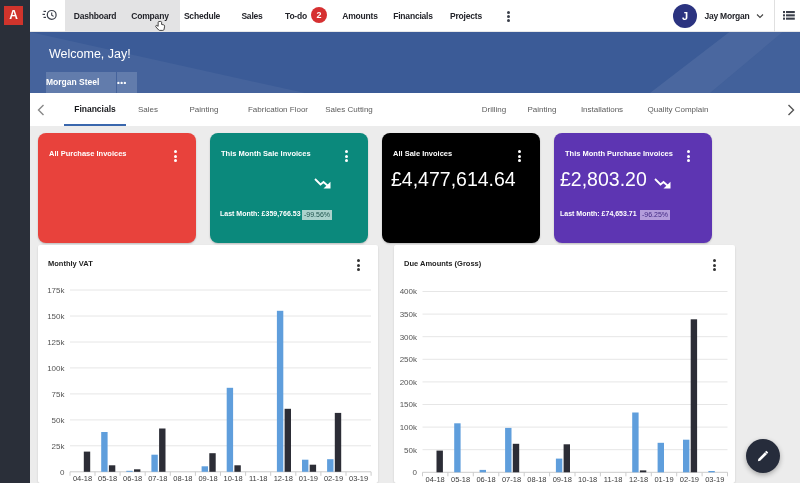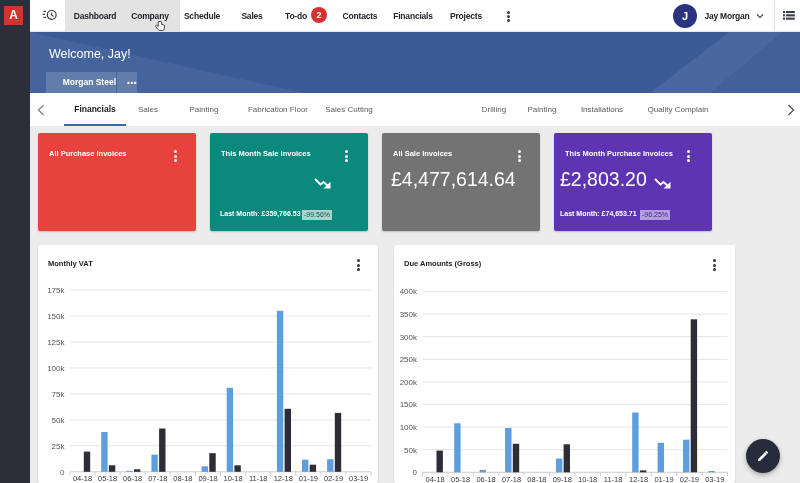--- a/index.html
+++ b/index.html
@@ -16,28 +16,28 @@
 #nav-active { position:absolute; left:35px; top:0; width:115px; height:32px; background:#e3e3e4; }
 .badge { position:absolute; left:281px; top:7px; width:16px; height:16px; border-radius:50%; background:#d63031;
          color:#fff; font-size:9px; font-weight:bold; text-align:center; line-height:16px; }
 #avatar { position:absolute; left:643px; top:4px; width:24px; height:24px; border-radius:50%; background:#2b3380;
           color:#fff; font-size:11px; font-weight:bold; text-align:center; line-height:24px; }
 #navsep { position:absolute; left:744px; top:0px; width:1px; height:32px; background:#e0e0e0; }
 
 #banner { left:30px; top:32px; width:770px; height:61px; background:#3b5b97; overflow:hidden; }
 #welcome { position:absolute; left:19px; top:15px; color:#fff; font-size:12.5px; }
 .chip { position:absolute; top:40px; height:21px; background:rgba(255,255,255,0.16); color:#fff;
-        font-size:8.5px; font-weight:bold; line-height:21px; text-align:right; }
+        font-size:8.5px; font-weight:bold; line-height:21px; text-align:left; }
 
 #tabs { left:30px; top:93px; width:770px; height:33px; background:#fff; }
 .tab { position:absolute; top:0; height:33px; line-height:33px; font-size:8px; color:#5c5c5c; text-align:center; white-space:nowrap; }
 .tab.active { color:#17181c; font-weight:bold; font-size:8.5px; }
 #tabline { position:absolute; left:34px; top:30.5px; width:62px; height:2.5px; background:#3a67ad; }
 
-.kpi { position:absolute; top:133px; width:158px; height:98px; border-radius:2px; color:#fff;
+.kpi { position:absolute; top:133px; width:158px; height:110px; border-radius:8px; color:#fff;
        box-shadow:0 1px 2px rgba(0,0,0,0.2); }
 .kpi .t { position:absolute; left:11px; top:16px; font-size:7.5px; font-weight:bold; white-space:nowrap; }
 .kpi .v { position:absolute; left:9px; top:35px; font-size:19.5px; }
 .kpi .lm { position:absolute; left:10px; top:77px; font-size:7px; font-weight:bold; white-space:nowrap; }
 .kpi .pct { position:absolute; top:77px; height:10px; line-height:10px; font-size:7px; padding:0 2px; }
 .dots { position:absolute; width:3px; height:3px; border-radius:50%; }
 
 .card { position:absolute; top:245px; background:#fff; border-radius:2px; box-shadow:0 1px 2px rgba(0,0,0,0.15); }
 .ctitle { position:absolute; left:10px; top:14px; font-size:7.5px; font-weight:bold; color:#1d1d1d; }
 
@@ -54,21 +54,21 @@
     <line x1="1.5" y1="3.4" x2="4" y2="3.4" stroke="#3a3f4a" stroke-width="1.2"></line>
     <line x1="0.5" y1="6.4" x2="3" y2="6.4" stroke="#3a3f4a" stroke-width="1.2"></line>
     <line x1="1.5" y1="9.4" x2="4" y2="9.4" stroke="#3a3f4a" stroke-width="1.2"></line>
   </svg>
   <div class="navitem" style="left:65px;">Dashboard</div>
   <div class="navitem" style="left:120px;">Company</div>
   <div class="navitem" style="left:172px;">Schedule</div>
   <div class="navitem" style="left:222px;">Sales</div>
   <div class="navitem" style="left:266px;">To-do</div>
   <div class="badge">2</div>
-  <div class="navitem" style="left:330px;">Contacts</div>
+  <div class="navitem" style="left:330px;">Amounts</div>
   <div class="navitem" style="left:383px;">Financials</div>
   <div class="navitem" style="left:436px;">Projects</div>
   <div class="dots" style="left:477px;top:11px;background:#3a3f4a"></div>
   <div class="dots" style="left:477px;top:15px;background:#3a3f4a"></div>
   <div class="dots" style="left:477px;top:19px;background:#3a3f4a"></div>
   <div id="avatar">J</div>
   <div class="navitem" style="left:697px;">Jay Morgan</div>
   <svg style="position:absolute;left:726px;top:14px" width="8" height="5">
     <path d="M1 0.5 L4 3.5 L7 0.5" fill="none" stroke="#444" stroke-width="1.1"></path>
   </svg>
@@ -122,21 +122,21 @@
 </div>
 <div class="kpi" style="left:210px;background:#0b897c;">
   <div class="t">This Month Sale Invoices</div>
   <svg style="position:absolute;left:104px;top:45px" width="18" height="11">
     <path d="M1 1 L6.5 6.5 L9.5 4 L14 8" fill="none" stroke="#fff" stroke-width="1.8"></path>
     <polygon points="16.5,10.5 9.5,10.5 16.5,3.8" fill="#fff"></polygon>
   </svg>
   <div class="lm">Last Month: £359,766.53</div>
   <div class="pct" style="left:92px;background:#abd2cc;color:#20554e;">-99.56%</div>
 </div>
-<div class="kpi" style="left:382px;background:#737373;">
+<div class="kpi" style="left:382px;background:#000000;">
   <div class="t">All Sale Invoices</div>
   <div class="v">£4,477,614.64</div>
   <div class="dots" style="right:19px;top:17px;background:#fff"></div>
   <div class="dots" style="right:19px;top:21.7px;background:#fff"></div>
   <div class="dots" style="right:19px;top:26.4px;background:#fff"></div>
 </div>
 <div class="kpi" style="left:554px;background:#5d35b2;text-align:center;">
   <div class="t">This Month Purchase Invoices</div>
   <div class="v" style="left:6px;">£2,803.20</div>
   <svg style="position:absolute;left:100px;top:45px" width="18" height="11">

